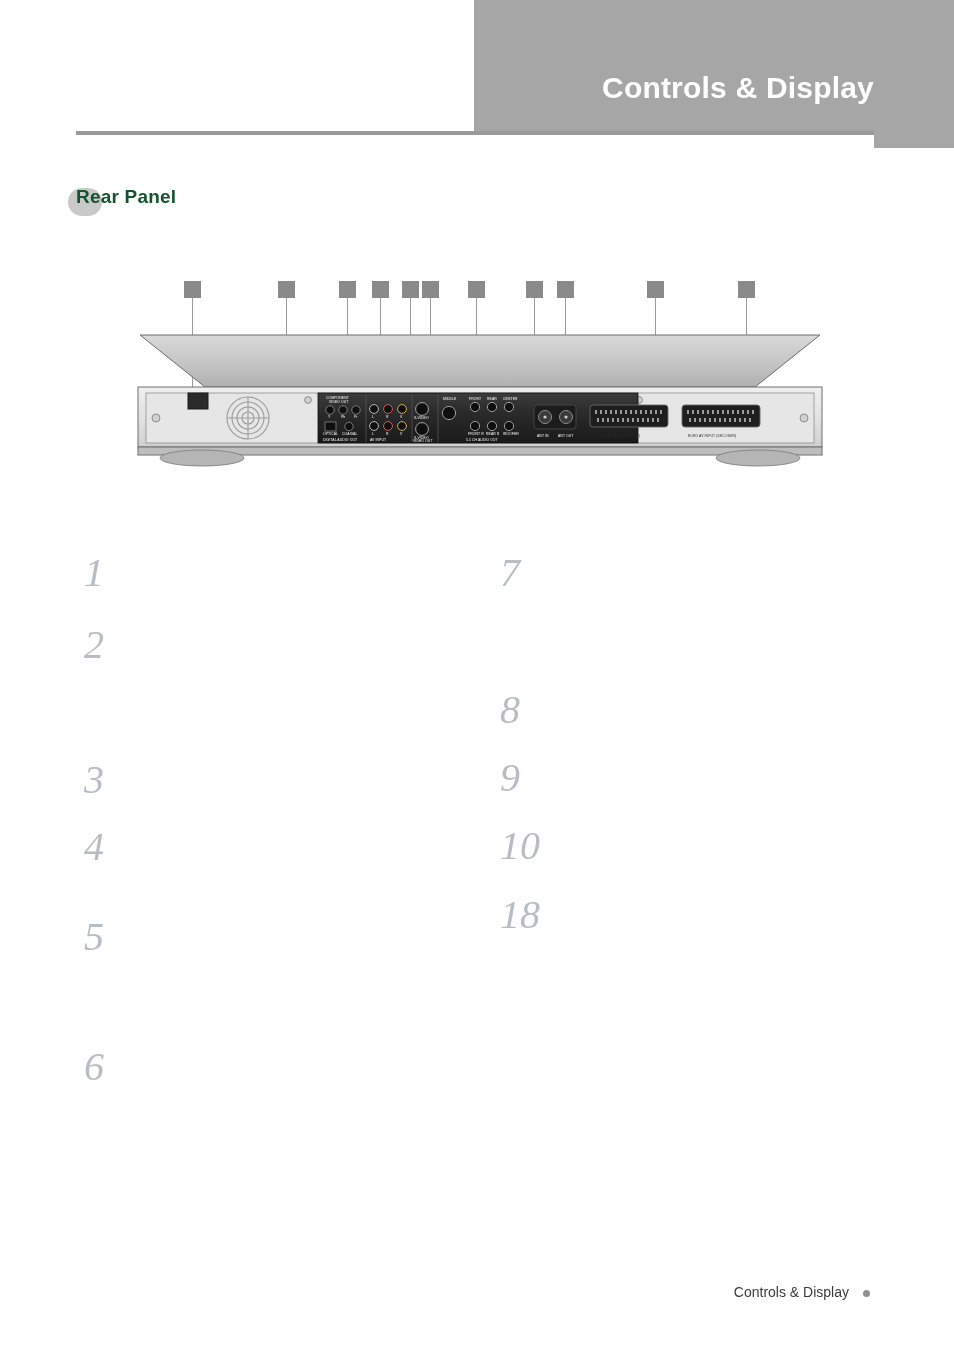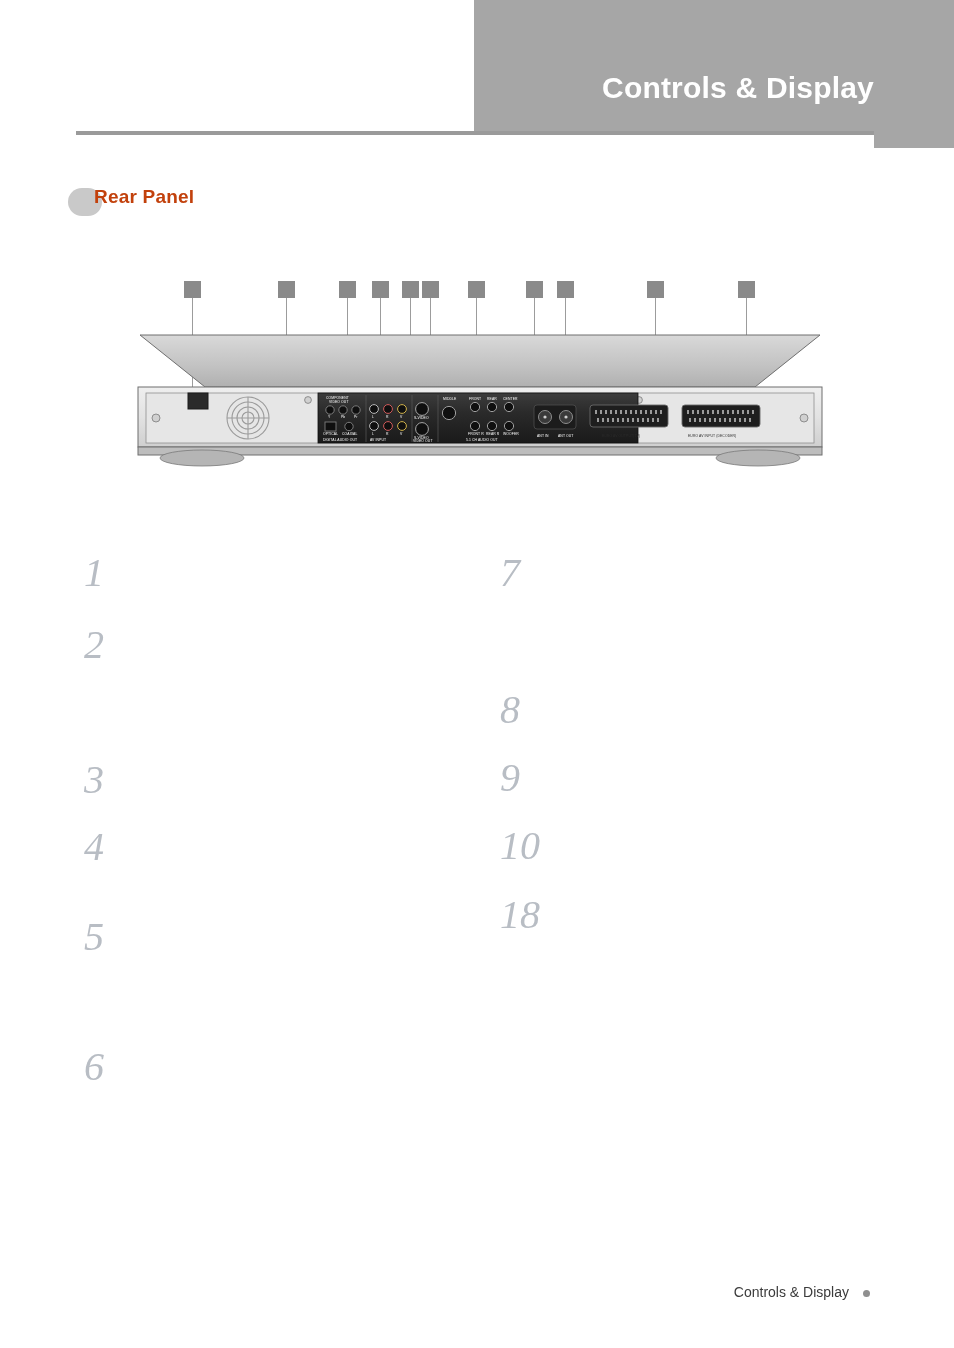--- a/index.html
+++ b/index.html
@@ -63,25 +63,25 @@
     position: absolute;
     left: 0;
     top: 2px;
     width: 34px;
     height: 28px;
     background: #c9c9c9;
     border-radius: 14px;
   }
   .section-heading {
     position: absolute;
-    left: 26px;
+    left: 8px;
     top: 0;
     font-size: 19px;
     font-weight: bold;
-    color: #c2410c;
+    color: #14532d;
     white-space: nowrap;
     letter-spacing: 0.2px;
   }
 
   
   .figure {
     position: absolute;
     left: 120px;
     top: 270px;
     width: 720px;

